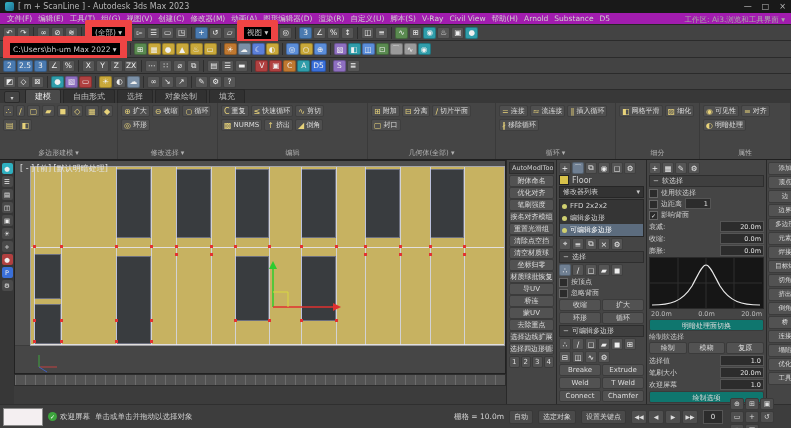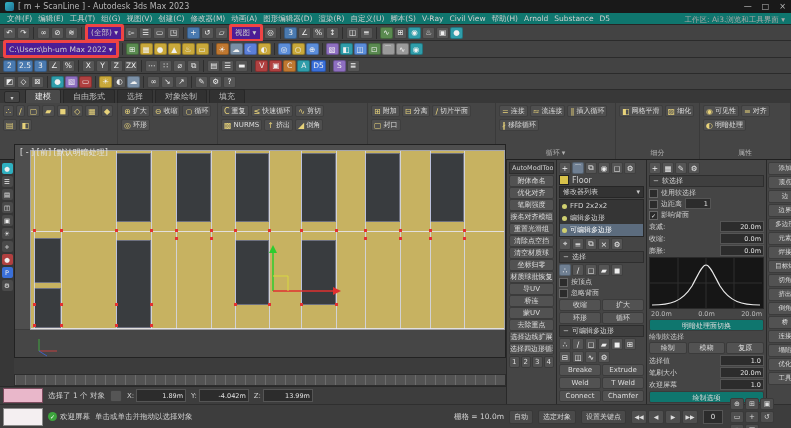--- a/index.html
+++ b/index.html
@@ -5,50 +5,50 @@
   html,body{margin:0;padding:0}
   body{width:791px;height:428px;overflow:hidden;background:#3c3c3c;
        font-family:"DejaVu Sans","Liberation Sans",sans-serif;font-size:8px;color:#cfcfcf;position:relative}
   #app{position:absolute;inset:0;width:791px;height:428px}
   .abs{position:absolute}
   
   #titlebar{top:0;left:0;right:0;height:13px;background:#191919;display:flex;align-items:center;gap:4px;padding:0 5px;box-sizing:border-box}
   .appicon{width:9px;height:9px;border-radius:2px;background:linear-gradient(135deg,#35b3c4,#1d6f93)}
   .ttext{font-size:8px;color:#b5b5b5;white-space:nowrap}
   .wctl{margin-left:auto;display:flex;gap:10px;color:#bdbdbd;font-size:8px}
-  #menubar{top:13px;left:0;right:0;height:12px;background:#0f766e;border-bottom:1px solid #262626;display:flex;align-items:center;padding:0 4px;box-sizing:border-box}
+  #menubar{top:13px;left:0;right:0;height:12px;background:#a21caf;border-bottom:1px solid #262626;display:flex;align-items:center;padding:0 4px;box-sizing:border-box}
   .mitem{padding:0 3px;font-size:7.5px;white-space:nowrap;color:#cfcfcf}
   .wsp{margin-left:auto;font-size:7.5px;color:#a8a8a8;white-space:nowrap}
   
   .tbar{left:0;right:0;background:#434343;border-bottom:1px solid #2b2b2b;display:flex;align-items:center;gap:1px;padding:0 3px;box-sizing:border-box}
   #tb1{top:25px;height:16px}#tb2{top:41px;height:17px}#tb3{top:58px;height:16px}#tb4{top:74px;height:16px}
   .tbi{display:inline-flex;align-items:center;justify-content:center;min-width:13px;height:12px;border-radius:2px;
        background:#565656;color:#f0f0f0;font-size:7.5px;padding:0 1px;border:1px solid rgba(0,0,0,.25);box-sizing:border-box;white-space:nowrap}
-  .tbi.tdd{background:#4c1d95;border:3px solid #ef4444;min-width:34px;padding:6px 3px;justify-content:space-between;color:#ccc}
+  .tbi.tdd{background:#000000;border:7px solid #ef4444;min-width:34px;padding:6px 3px;justify-content:space-between;color:#ccc}
   .tbi.wide{min-width:92px;justify-content:flex-start}
   .tsep{width:1px;height:12px;background:#2d2d2d;margin:0 2px;flex:none}
   
   #ribtabs{top:90px;left:0;right:0;height:13px;background:#383838;display:flex;align-items:flex-end;gap:2px;padding:0 4px;box-sizing:border-box}
   .rtab{padding:1px 9px;font-size:8px;background:#313131;border:1px solid #272727;border-bottom:none;border-radius:2px 2px 0 0;color:#bdbdbd}
   .rtab.sel{background:#4a4a4a;color:#eee}
   .rcorner{width:14px;height:10px;background:#444;border:1px solid #2a2a2a;border-radius:2px;margin-right:3px;display:flex;align-items:center;justify-content:center;font-size:6px}
   #ribbon{top:103px;left:0;right:0;height:57px;background:#454545;border-bottom:1px solid #202020;display:flex;box-sizing:border-box}
   .rgroup{display:flex;flex-direction:column;border-right:1px solid #3a3a3a;padding:2px 3px 0;box-sizing:border-box}
   .rbtns{flex:1;display:flex;flex-wrap:wrap;align-content:flex-start;gap:2px;overflow:hidden}
   .rcap{font-size:7px;color:#b2b2b2;text-align:center;padding:1px 0;white-space:nowrap}
   .rbi{display:inline-flex;align-items:center;gap:2px;background:#4f4f4f;border:1px solid #3e3e3e;border-radius:2px;padding:1px 2px;font-size:7px;height:12px;box-sizing:border-box;color:#ddd}
   .rbi i{font-style:normal;font-size:8px;color:#e8d37a}
   .rbi em{font-style:normal}
   .rbi em:empty{display:none}
   .g1{width:118px}.g2{width:100px}.g3{width:150px}.g4{width:128px}.g5{width:120px}.g6{width:84px}.g7{flex:1}
   
   #leftstrip{top:160px;left:0;width:14px;height:244px;background:#373737;display:flex;flex-direction:column;align-items:center;gap:2px;padding-top:3px;box-sizing:border-box}
   .lsi{width:11px;height:11px;border-radius:2px;display:flex;align-items:center;justify-content:center;font-size:6.5px;color:#eee;background:#4a4a4a}
   
-  #viewport{top:144px;left:14px;width:492px;height:214px;background:#4e4e4e;border:1px solid #222;box-sizing:border-box;overflow:hidden}
+  #viewport{top:160px;left:14px;width:492px;height:214px;background:#4e4e4e;border:1px solid #222;box-sizing:border-box;overflow:hidden}
   .vplabel{position:absolute;top:2px;left:5px;font-size:8px;color:#e2e2e2;z-index:6;white-space:nowrap}
   .ground{position:absolute;left:0;right:0;top:184px;bottom:0;background:#464646;border-top:1px solid #3c3c3c}
   #wall{position:absolute;background:#c7b261;outline:1px solid rgba(238,238,246,.55)}
   .opening{position:absolute;background:#393c3f;box-shadow:inset 0 0 0 1px rgba(205,210,245,.35)}
   .vedge{position:absolute;top:0;bottom:0;width:1px;background:rgba(214,220,252,.75)}
   .hedge{position:absolute;left:0;right:0;height:1px;background:rgba(232,234,252,.8)}
   .vdot{position:absolute;width:3px;height:3px;margin:-1px;background:#e23232}
   #trackbar{top:374px;left:14px;width:492px;height:12px;background:#535353;border:1px solid #2d2d2d;box-sizing:border-box;
             background-image:repeating-linear-gradient(90deg,#6b6b6b 0 1px,transparent 1px 10px)}
   
@@ -753,37 +753,20 @@
       <button class="dbtn">切角</button>
       <button class="dbtn">挤出</button>
       <button class="dbtn">倒角</button>
       <button class="dbtn">桥</button>
       <button class="dbtn">连接</button>
       <button class="dbtn">塌陷</button>
       <button class="dbtn">优化</button>
       <button class="dbtn">工具</button>
     </div>
 
-  <div id="status1" class="abs">
-    <span class="pink"></span>
-    <span class="sttext">选择了 1 个 对象</span>
-    <span class="chip"></span>
-    <span class="coord">
-      <span>X:</span>
-      <span class="cbox">1.89m</span>
-    </span>
-    <span class="coord">
-      <span>Y:</span>
-      <span class="cbox">-4.042m</span>
-    </span>
-    <span class="coord">
-      <span>Z:</span>
-      <span class="cbox">13.99m</span>
-    </span>
-  </div>
 
   <div id="status2" class="abs">
     <span class="white"></span>
     <span class="welcome">
       <span class="gdot">✓</span>
       <span>欢迎屏幕</span>
     </span>
     <span class="sttext" style="flex:1">单击或单击并拖动以选择对象</span>
     <span class="sttext">栅格 = 10.0m</span>
     <button class="abtn">自动</button>

